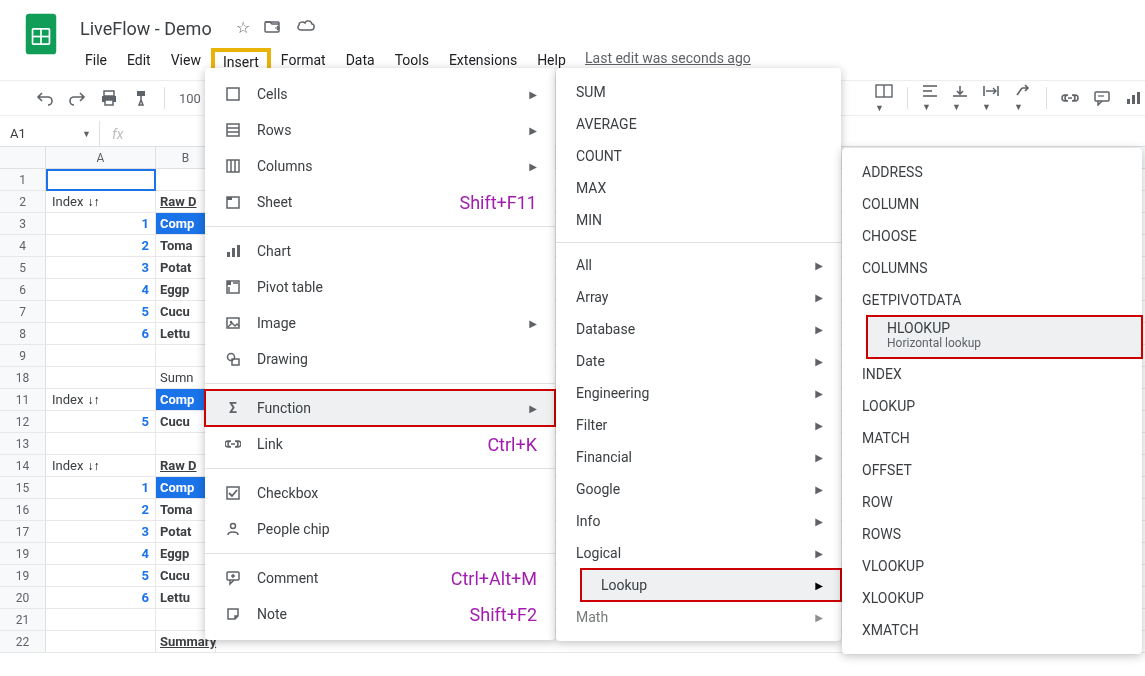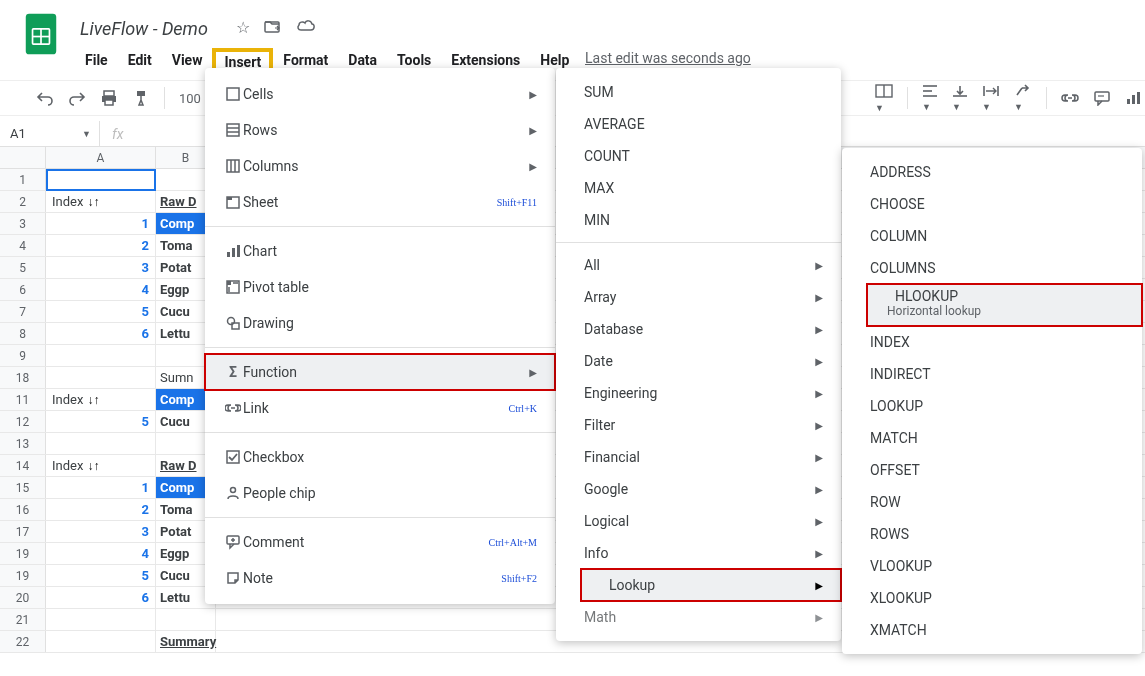--- a/index.html
+++ b/index.html
@@ -20,21 +20,20 @@
     left: 22px; top: 12px;
     width: 38px; height: 44px;
     display: flex; align-items: center; justify-content: center;
   }
   .logo svg { width: 34px; height: 44px; }
   .doc-title {
     position: absolute;
     left: 80px; top: 18px;
     font-size: 18px;
     color: #3c4043;
-    font-style: italic;
   }
   .title-icons {
     position: absolute;
     top: 18px;
     display: flex;
     gap: 14px;
     color: #5f6368;
     font-size: 16px;
   }
   .title-icons span { display:inline-block; }
@@ -42,21 +41,20 @@
     position: absolute;
     left: 75px; top: 48px;
     display: flex;
     gap: 0;
     font-size: 14px;
     color: #202124;
   }
   .menubar .menu-item {
     padding: 4px 10px;
     cursor: default;
-    font-weight: bold;
   }
   .menubar .menu-item.open {
     border: 4px solid #eab308;
     padding: 2px 8px;
   }
   .last-edit {
     position: absolute;
     left: 585px; top: 50px;
     color: #5f6368;
     text-decoration: underline;
@@ -178,48 +176,48 @@
     border-radius: 4px;
     font-size: 14px;
     color: #3c4043;
     padding: 8px 0;
   }
   .menu-row {
     display: flex;
     align-items: center;
     height: 36px;
     padding: 0 18px;
-    gap: 0;
+    gap: 14px;
     cursor: default;
     position: relative;
   }
   .menu-row.highlighted { background: #eef0f2; }
   .menu-row.boxed {
     outline: 2px solid #c00;
     outline-offset: -1px;
   }
   .menu-row .mi-icon {
     width: 20px;
     display: flex;
     align-items: center;
     justify-content: center;
     color: #5f6368;
   }
   .menu-row .mi-label { flex: 1; }
-  .menu-row .mi-accel { color: #1d4ed8; font-size: 10px; font-family: Liberation Serif, serif; }
+  .menu-row .mi-accel { color: #a21caf; font-size: 18px; }
   .menu-row .mi-sub {
     color: #5f6368;
     font-size: 12px;
   }
   .menu-row.has-sub .mi-sub::after { content: "▶"; font-size: 10px; }
   .menu-sep { height: 1px; background: #e0e0e0; margin: 6px 0; }
   #insert-menu { left: 205px; top: 68px; width: 350px; }
   #function-menu { left: 556px; top: 68px; width: 285px; }
   #lookup-menu { left: 842px; top: 148px; width: 300px; }
-  .func-item { height: 32px; padding-left: 28px; }
+  .func-item { height: 32px; padding-left: 20px; }
   .func-item.boxed { outline: 2px solid #c00; outline-offset: -1px; margin-left: 25px; }
   .func-desc {
     position: absolute;
     left: 20px;
     top: 20px;
     font-size: 12px;
     color: #5f6368;
   }
   .func-item.with-desc { height: 42px; align-items: flex-start; padding-top: 4px; }
   svg { display: block; }
@@ -525,20 +523,31 @@
   <div class="menu-row">
     <span class="mi-icon">
         <svg width="16" height="16" viewBox="0 0 16 16">
           <rect x="2" y="2" width="12" height="12" fill="none" stroke="#5f6368" stroke-width="1.5"></rect>
           <rect x="2" y="2" width="4" height="4" fill="#5f6368"></rect>
           <path d="M8 4 H13 M4 8 V13" stroke="#5f6368" stroke-width="1.5"></path>
         </svg>
       </span>
     <span class="mi-label">Pivot table</span>
   </div>
+  <div class="menu-row has-sub">
+    <span class="mi-icon">
+        <svg width="16" height="16" viewBox="0 0 16 16">
+          <rect x="2" y="3" width="12" height="10" fill="none" stroke="#5f6368" stroke-width="1.5"></rect>
+          <circle cx="6" cy="7" r="1.2" fill="#5f6368"></circle>
+          <path d="M3 12 L7 8 L10 11 L12 9 L14 11" fill="none" stroke="#5f6368" stroke-width="1.3"></path>
+        </svg>
+      </span>
+    <span class="mi-label">Image</span>
+    <span class="mi-sub"></span>
+  </div>
   <div class="menu-row">
     <span class="mi-icon">
         <svg width="16" height="16" viewBox="0 0 16 16">
           <circle cx="6" cy="6" r="3.5" fill="none" stroke="#5f6368" stroke-width="1.5"></circle>
           <rect x="7" y="8" width="7" height="6" fill="none" stroke="#5f6368" stroke-width="1.5"></rect>
         </svg>
       </span>
     <span class="mi-label">Drawing</span>
   </div>
   <div class="menu-sep"></div>
@@ -642,61 +651,61 @@
     </div>
   <div class="menu-row func-item has-sub">
       <span class="mi-label">Financial</span>
       <span class="mi-sub"></span>
     </div>
   <div class="menu-row func-item has-sub">
       <span class="mi-label">Google</span>
       <span class="mi-sub"></span>
     </div>
   <div class="menu-row func-item has-sub">
+      <span class="mi-label">Info</span>
+      <span class="mi-sub"></span>
+    </div>
+  <div class="menu-row func-item has-sub">
       <span class="mi-label">Logical</span>
-      <span class="mi-sub"></span>
-    </div>
-  <div class="menu-row func-item has-sub">
-      <span class="mi-label">Info</span>
       <span class="mi-sub"></span>
     </div>
   <div class="menu-row func-item has-sub highlighted boxed">
       <span class="mi-label">Lookup</span>
       <span class="mi-sub" style="color:#000;"></span>
     </div>
   <div class="menu-row func-item has-sub" style="opacity:.7;justify-content:flex-end;">
       <span class="mi-label">Math</span>
       <span class="mi-sub"></span>
     </div>
 </div>
 
 <div id="lookup-menu" class="menu-panel">
     <div class="menu-row func-item">
       <span class="mi-label">ADDRESS</span>
     </div>
     <div class="menu-row func-item">
+      <span class="mi-label">COLUMN</span>
+    </div>
+    <div class="menu-row func-item">
       <span class="mi-label">CHOOSE</span>
     </div>
     <div class="menu-row func-item">
-      <span class="mi-label">COLUMN</span>
-    </div>
-    <div class="menu-row func-item">
       <span class="mi-label">COLUMNS</span>
+    </div>
+    <div class="menu-row func-item">
+      <span class="mi-label">GETPIVOTDATA</span>
     </div>
     <div class="menu-row func-item highlighted boxed with-desc">
       <span class="mi-label">HLOOKUP</span>
       <span class="func-desc">Horizontal lookup</span>
     </div>
     <div class="menu-row func-item">
       <span class="mi-label">INDEX</span>
     </div>
     <div class="menu-row func-item">
-      <span class="mi-label">INDIRECT</span>
-    </div>
-    <div class="menu-row func-item">
       <span class="mi-label">LOOKUP</span>
     </div>
     <div class="menu-row func-item">
       <span class="mi-label">MATCH</span>
     </div>
     <div class="menu-row func-item">
       <span class="mi-label">OFFSET</span>
     </div>
     <div class="menu-row func-item">
       <span class="mi-label">ROW</span>

